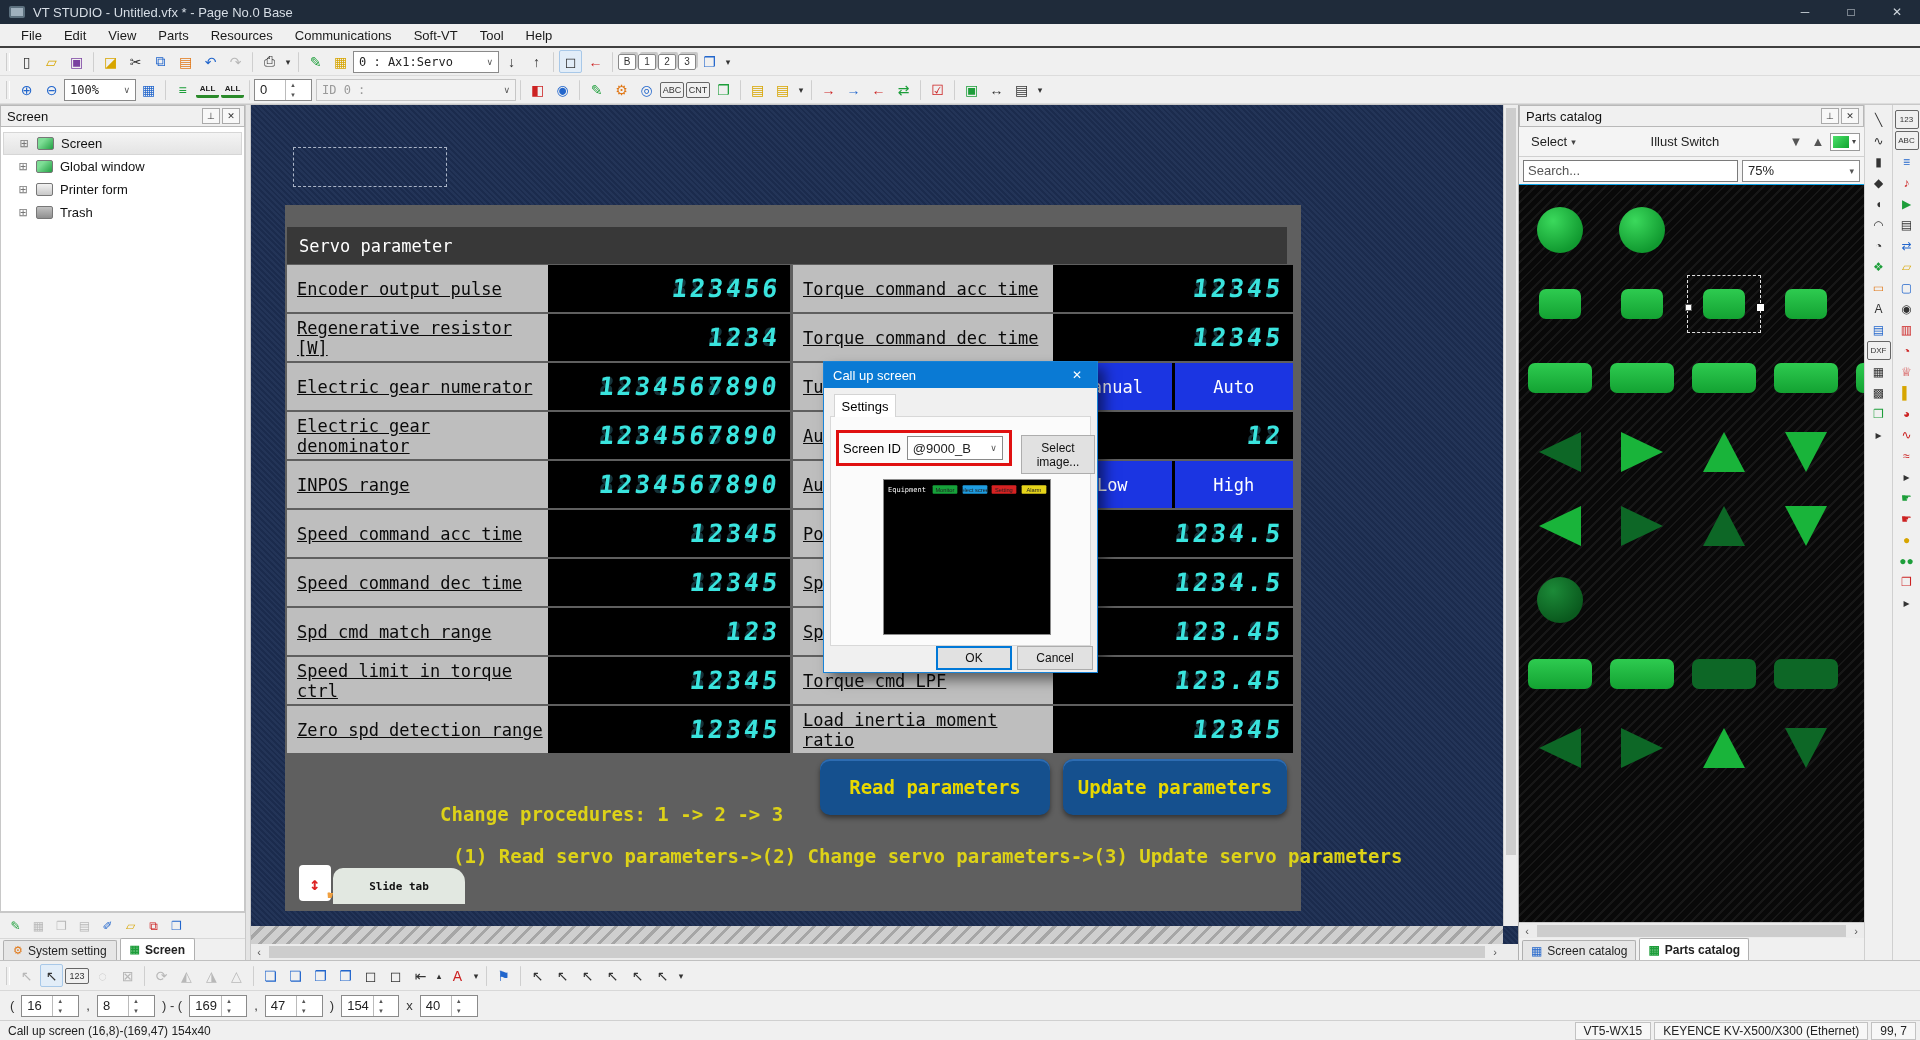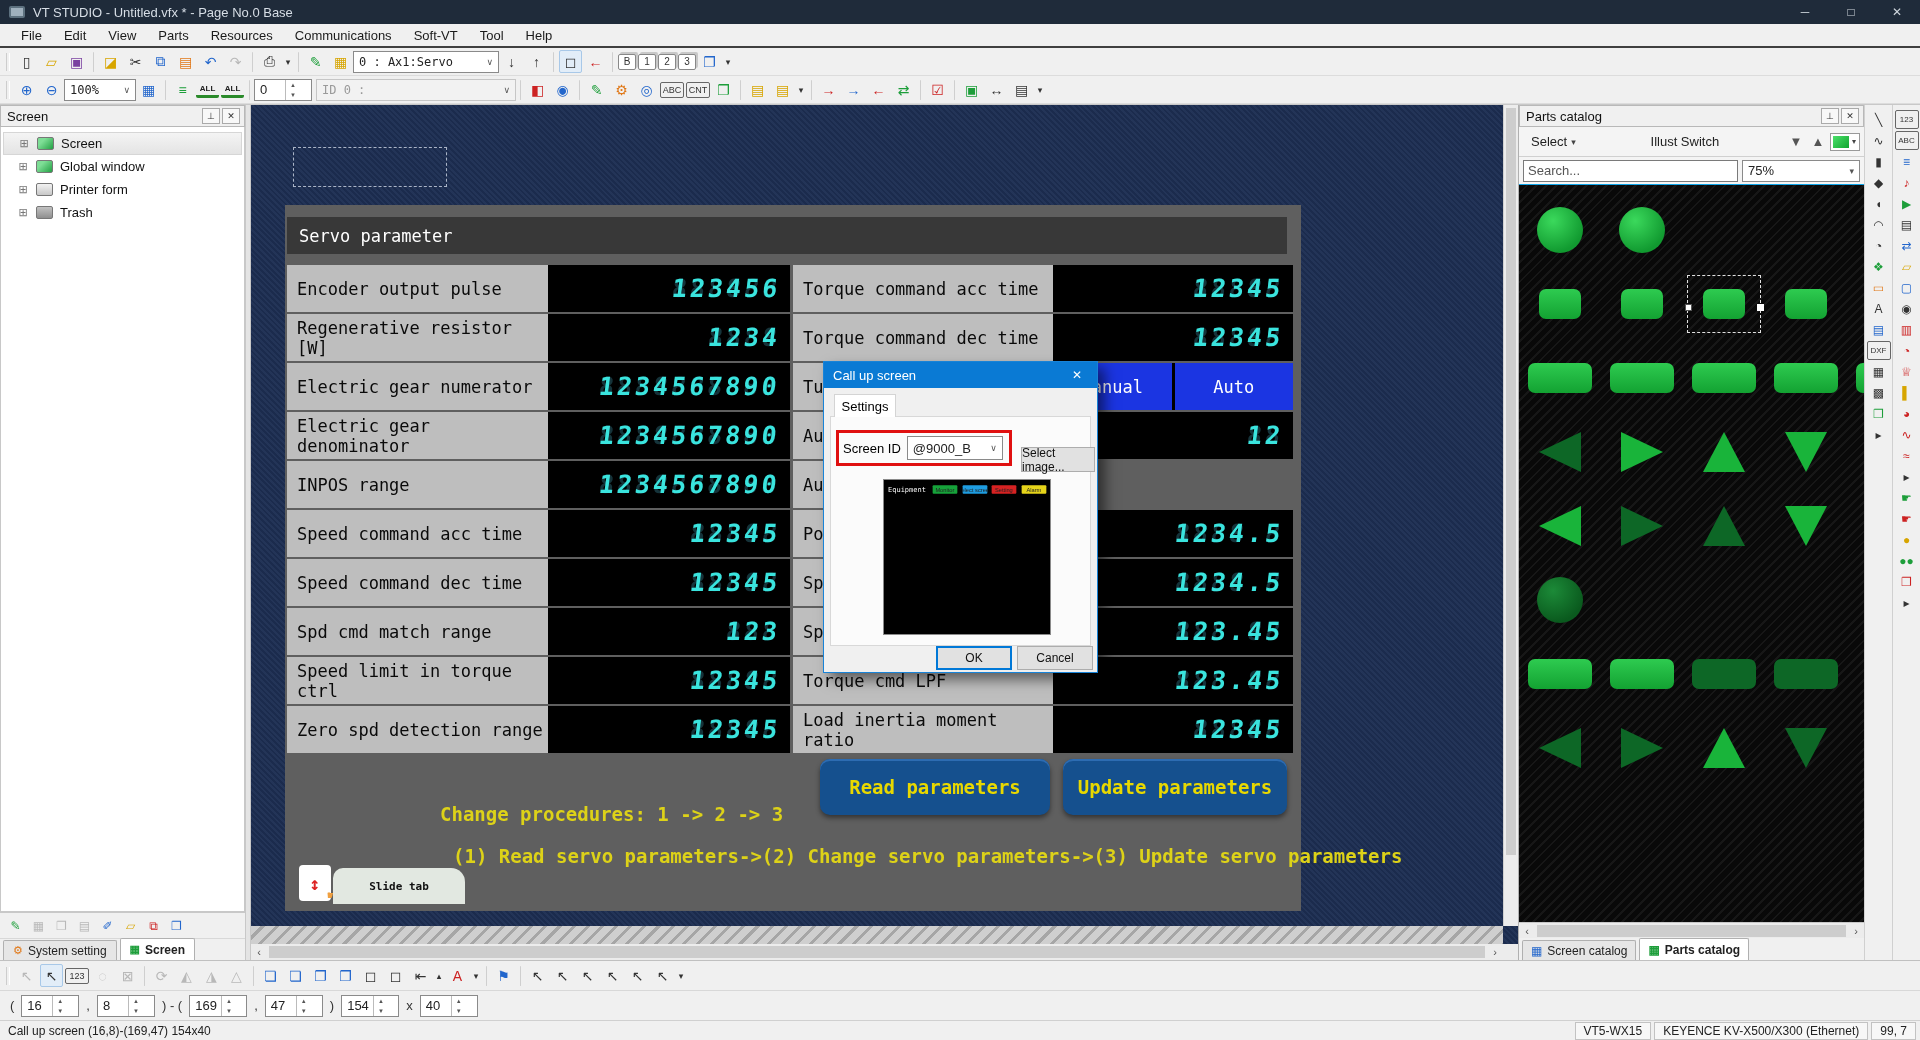--- a/index.html
+++ b/index.html
@@ -69,26 +69,26 @@
   .vthumb { position:absolute; left:2px; right:2px; top:3px; height:91%; background:#cdcdcd; }
   .bottomstrip { position:absolute; left:0; right:15px; bottom:16px; height:18px;
                  background:repeating-linear-gradient(135deg,#cfcfcf 0 7px,#a6a6a6 7px 10px); }
   .hscroll { position:absolute; left:0; right:15px; bottom:0; height:16px; background:#ececec; display:flex; align-items:center; }
   .harrow { width:16px; text-align:center; font-size:11px; color:#555; }
   .hthumb { flex:1; height:12px; background:#cdcdcd; margin:0 2px; }
   .scorner { position:absolute; right:0; bottom:0; width:15px; height:16px; background:#ececec; }
 
   
   .design-panel { position:absolute; left:34px; top:100px; width:1016px; height:706px; background:#5f5f5f; font-family:"DejaVu Sans Mono", monospace; }
-  .dp-header { position:absolute; left:2px; top:12px; width:1000px; height:37px; background:#383838; color:#fff; font-size:17px; display:flex; align-items:center; padding-left:12px; }
+  .dp-header { position:absolute; left:2px; top:22px; width:1000px; height:37px; background:#383838; color:#fff; font-size:17px; display:flex; align-items:center; padding-left:12px; }
   .tcol { position:absolute; top:60px; }
   .tcol.lft { left:2px; width:503px; }
   .tcol.rgt { left:508px; width:500px; }
   .trow { height:47px; margin-bottom:2px; display:flex; }
-  .tlabel { background:#bebebe; color:#0a0a0a; font-size:17px; display:flex; align-items:center; padding-left:10px; }
+  .tlabel { background:#bebebe; color:#0a0a0a; font-size:17px; display:flex; align-items:center; padding-left:10px;text-decoration:underline; }
   .lft .tlabel { width:261px; } .rgt .tlabel { width:260px; }
   .tval { flex:1; background:#000; position:relative; overflow:hidden; }
   .tval .ghost, .tval .lit { position:absolute; right:10px; top:50%; transform:translateY(-52%) skewX(-7deg);
         font-weight:bold; font-size:25px; letter-spacing:3px; font-family:"DejaVu Sans Mono", monospace; }
   .tval .ghost { color:#15333a; } .tval .lit { color:#3ae4de; }
   .tval.btns { display:flex; gap:3px; }
   .vbtn { flex:1; background:#1b35e2; color:#fff; font-size:17px; display:flex; align-items:center; justify-content:center; }
   .bigbtn { position:absolute; top:554px; height:56px; background:#15508e; border-radius:10px; color:#e8d800;
             font-weight:bold; font-size:19px; display:flex; align-items:center; justify-content:center;
             box-shadow:inset 0 2px 0 #2d6cb2, 0 3px 5px rgba(0,0,0,.45); }
@@ -151,21 +151,21 @@
   .dialog { position:absolute; left:823px; top:361px; width:275px; height:312px; background:#f0f0f0;
             border:1px solid #1883d7; box-shadow:7px 7px 12px rgba(0,0,0,.5); z-index:50; font-size:13px; }
   .dlg-title { height:26px; background:#0a7ad4; color:#fff; display:flex; align-items:center; padding-left:9px; }
   .dlg-x { margin-left:auto; width:40px; height:26px; display:flex; align-items:center; justify-content:center; font-size:12px; color:#fff; }
   .dlg-body { position:relative; height:286px; }
   .dlg-tab { position:absolute; left:10px; top:6px; width:62px; height:23px; background:#fff; border:1px solid #d4d4d4; border-bottom:none; display:flex; align-items:center; justify-content:center; z-index:2; }
   .dlg-panel { position:absolute; left:6px; top:28px; right:6px; height:230px; background:#fbfbfb; border:1px solid #d8d8d8; }
   .redbox { position:absolute; left:5px; top:13px; width:176px; height:36px; border:3px solid #e01010; display:flex; align-items:center; padding-left:4px; gap:6px; }
   .sid-combo { width:96px; height:24px; }
   .btn { background:#e1e1e1; border:1px solid #adadad; display:flex; align-items:center; justify-content:center; font-size:12px; color:#111; }
-  .sel-img { position:absolute; left:190px; top:30px; width:74px; height:25px; }
+  .sel-img { position:absolute; left:190px; top:18px; width:74px; height:39px;text-align:center; }
   .preview { position:absolute; left:52px; top:62px; width:168px; height:156px; background:#000; border:1px solid #8a8a8a; }
   .pv-row { display:flex; align-items:center; padding:5px 3px 0 4px; gap:4px; }
   .pv-label { color:#fff; font-size:7px; font-family:"DejaVu Sans Mono", monospace; flex:0 0 auto; margin-right:2px; }
   .pv-chip { width:27px; height:9px; display:flex; align-items:center; justify-content:center; font-size:6px; color:#222; overflow:hidden; white-space:nowrap; transform:scale(.95); border-radius:1px; }
   .okbtn { position:absolute; left:112px; top:258px; width:76px; height:24px; border:2px solid #0078d7; }
   .cancelbtn { position:absolute; left:193px; top:258px; width:76px; height:24px; }
 </style>
 </head>
 <body>
 
@@ -536,20 +536,24 @@
             </div>
             <div class="trow">
               <div class="tlabel">Auto tuning response</div>
               <div class="tval">
                   <span class="ghost">88</span>
                   <span class="lit">12</span>
                 </div>
             </div>
             <div class="trow">
               <div class="tlabel">Auto tuning level</div>
+              <div class="tval btns">
+                <span class="vbtn">Low</span>
+                <span class="vbtn">High</span>
+              </div>
             </div>
             <div class="trow">
               <div class="tlabel">Position loop gain</div>
               <div class="tval">
                   <span class="ghost">8888.8</span>
                   <span class="lit">1234.5</span>
                 </div>
             </div>
             <div class="trow">
               <div class="tlabel">Speed loop gain</div>

